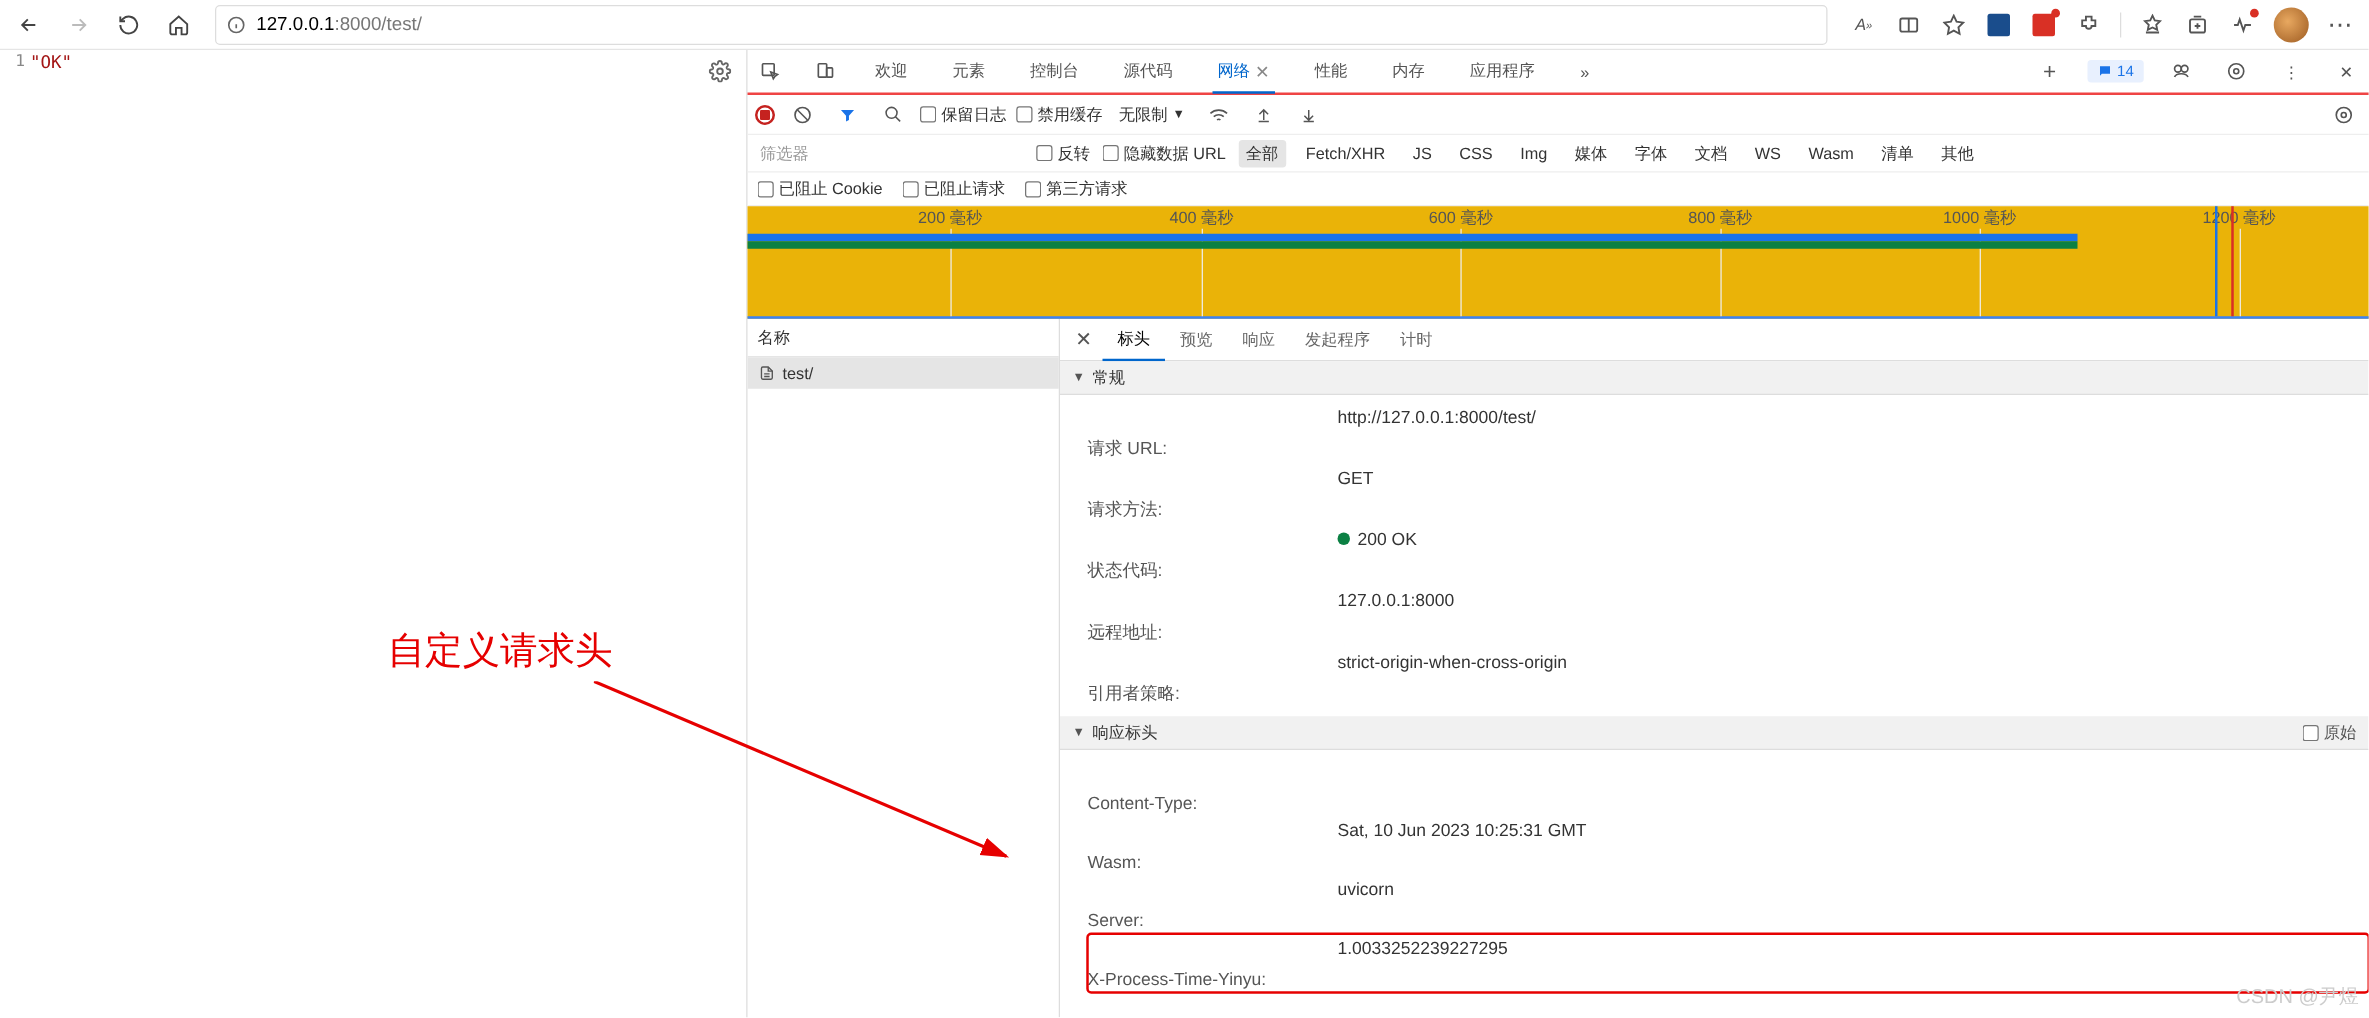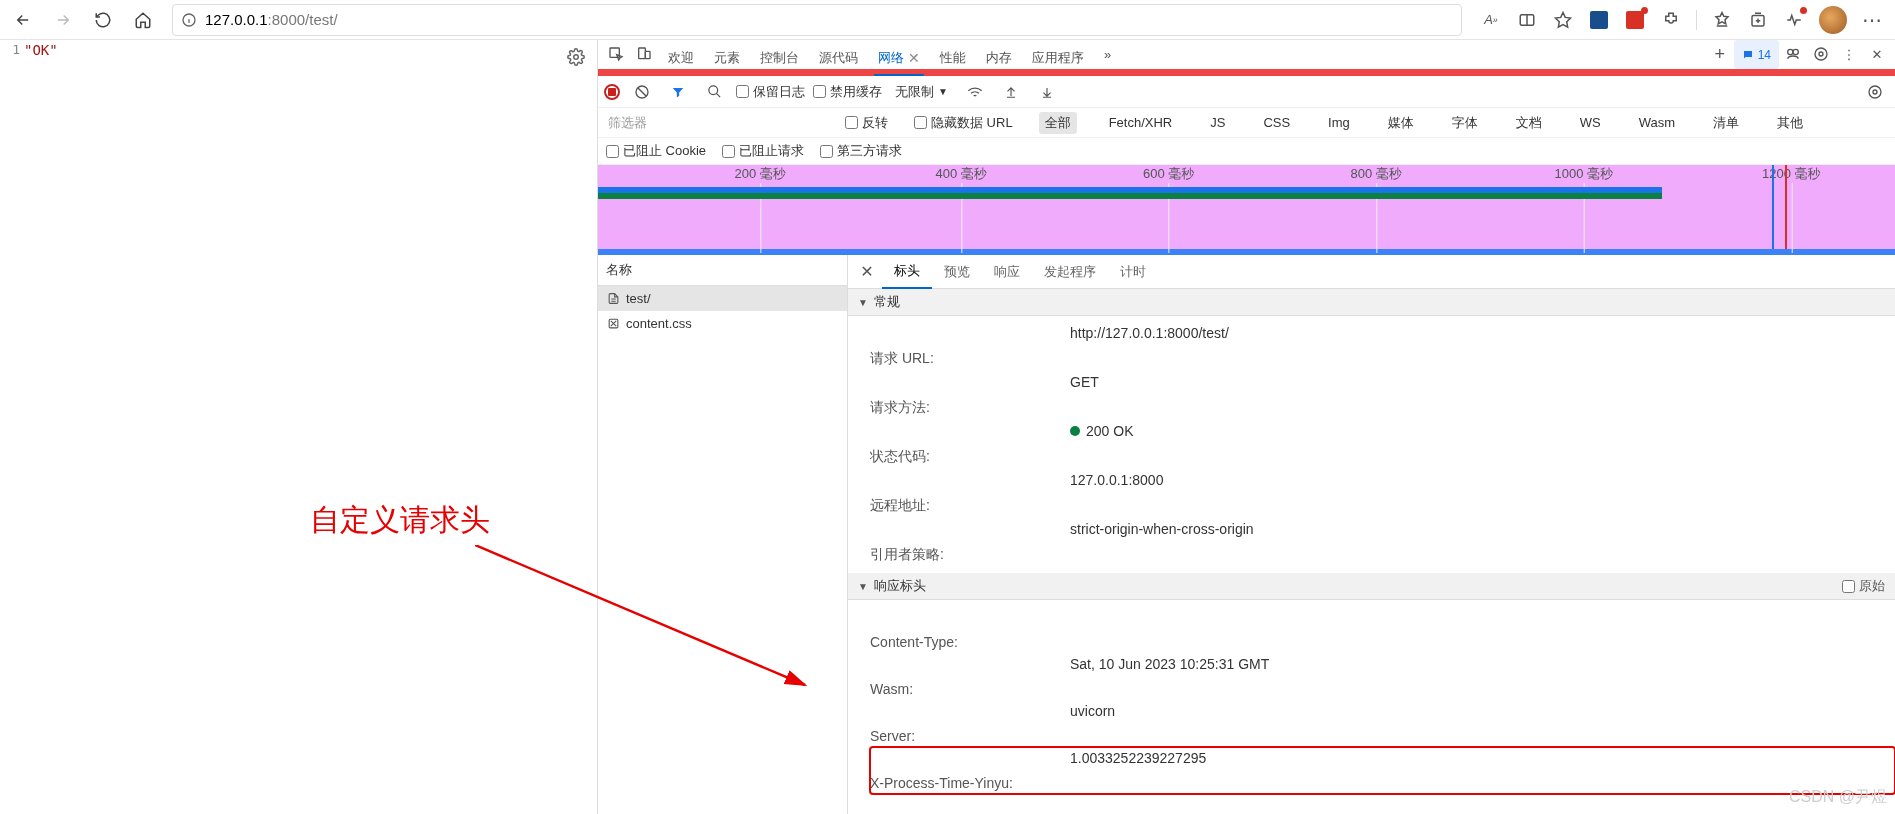--- a/index.html
+++ b/index.html
@@ -26,49 +26,49 @@
   .code-row { display: flex; }
   .code-txt { font-family: "SimSun", Consolas, monospace; color: #a31515; font-size: 14px; padding: 2px 0; }
   .page-gear { position: absolute; top: 8px; right: 12px; color: #666; cursor: pointer; }
   
   .annotation { position: absolute; top: 460px; left: 310px; color: #e60000; font-size: 30px; font-family: "SimSun", "Microsoft YaHei"; }
   .arrow-svg { position: absolute; top: 505px; left: 475px; }
   .watermark { position: absolute; bottom: 6px; right: 8px; color: #ccc; font-size: 16px; }
   
   
   .devtools { flex: 1; display: flex; flex-direction: column; position: relative; }
-  .dt-tabs { height: 36px; display: flex; border-bottom: 7px solid #ef4444; padding: 0 4px; gap: 0; }
+  .dt-tabs { height: 36px; display: flex; align-items: center; border-bottom: 2px solid #ef4444; padding: 0 4px; gap: 16px; }
   .dt-ic { width: 28px; height: 28px; display: flex; align-items: center; justify-content: center; cursor: pointer; color: #555; border-radius: 2px; }
   .dt-tab { padding: 0 10px; height: 36px; display: flex; align-items: center; cursor: pointer; color: #555; font-size: 13px; position: relative; }
   .dt-tab.active { color: #0066cc; }
   .dt-tab.active::after { content:''; position:absolute; bottom:0; left:6px; right:6px; height:2px; background:#0066cc; }
   .tab-close { margin-left: 4px; color: #888; font-size: 14px; }
   .spacer { flex: 1; }
   .issue-badge { background: #e8f0fe; color: #1a73e8; padding: 2px 8px; border-radius: 3px; display: flex; gap: 4px; align-items: center; font-size: 12px; }
   
   
   .nw-toolbar { height: 32px; display: flex; align-items: center; padding: 0 6px; gap: 8px; border-bottom: 1px solid #eee; }
   .record-btn { width: 16px; height: 16px; border: 2px solid #c5221f; border-radius: 50%; display: flex; align-items: center; justify-content: center; }
   .record-inner { width: 8px; height: 8px; background: #c5221f; border-radius: 1px; }
   .funnel { color: #1a73e8; }
   .check-lbl { display: flex; gap: 4px; align-items: center; font-size: 13px; }
   .throttle { display: flex; align-items: center; gap: 4px; border: 1px solid transparent; padding: 2px 4px; }
   
   
-  .filter-bar { display: flex; align-items: center; height: 30px; border-bottom: 1px solid #eee; padding: 0 6px; gap: 26px; font-size: 13px; }
+  .filter-bar { display: flex; align-items: center; height: 30px; border-bottom: 1px solid #eee; padding: 0 6px; gap: 10px; font-size: 13px; }
   .filter-input { flex: 0 0 215px; border: none; outline: none; font-size: 13px; padding: 2px 4px; }
   .filter-input::placeholder { color: #999; }
   .type-btn { padding: 2px 6px; cursor: pointer; color: #333; }
   .type-btn.active { background: #e5e5e5; border-radius: 3px; }
   
   
   .cookie-bar { display: flex; gap: 16px; padding: 4px 8px; border-bottom: 1px solid #eee; font-size: 13px; }
   
   
-  .waterfall { height: 90px; border-bottom: 6px solid #3b82f6; position: relative; background: #f0abfc; }
+  .waterfall { height: 90px; border-bottom: 2px solid #3b82f6; position: relative; background: #eab308; }
   .wf-ticks { display: flex; height: 20px; position: relative; }
   .wf-tick { position: absolute; color: #555; transform: translateX(-50%); }
   .wf-tick::before { content:''; position:absolute; top:18px; left:50%; width:1px; height:70px; background:#eee; }
   .wf-track { position: absolute; top: 22px; left: 0; right: 0; height: 10px; }
   .wf-bar-blue { position: absolute; top: 0; left: 0; height: 6px; background: #1a73e8; }
   .wf-bar-green { position: absolute; top: 6px; left: 0; height: 6px; background: #0b8043; }
   .wf-marker { position:absolute; top:0; bottom:0; width:2px; }
   
   
   .nw-body { flex: 1; display: flex; overflow: hidden; }
@@ -371,29 +371,20 @@
         <div class="req-header">名称</div>
         <div class="req-row sel">
           <span class="file-ic">
               <svg width="13" height="13" viewBox="0 0 24 24" fill="none" stroke="#555" stroke-width="2">
                 <path d="M14 3H6a2 2 0 0 0-2 2v14a2 2 0 0 0 2 2h12a2 2 0 0 0 2-2V9z"></path>
                 <path d="M14 3v6h6M8 13h8M8 17h8"></path>
               </svg>
             </span>
           <span>test/</span>
         </div>
-        <div class="req-row">
-          <span class="file-ic">
-              <svg width="13" height="13" viewBox="0 0 24 24" fill="none" stroke="#555" stroke-width="2">
-                <rect x="4" y="4" width="16" height="16" rx="2"></rect>
-                <path d="M7 7l10 10M17 7L7 17"></path>
-              </svg>
-            </span>
-          <span>content.css</span>
-        </div>
       </div>
 
       <div class="details">
         <div class="det-tabs">
           <div class="det-x">✕</div>
           <div class="det-tab active">标头</div>
           <div class="det-tab">预览</div>
           <div class="det-tab">响应</div>
           <div class="det-tab">发起程序</div>
           <div class="det-tab">计时</div>

